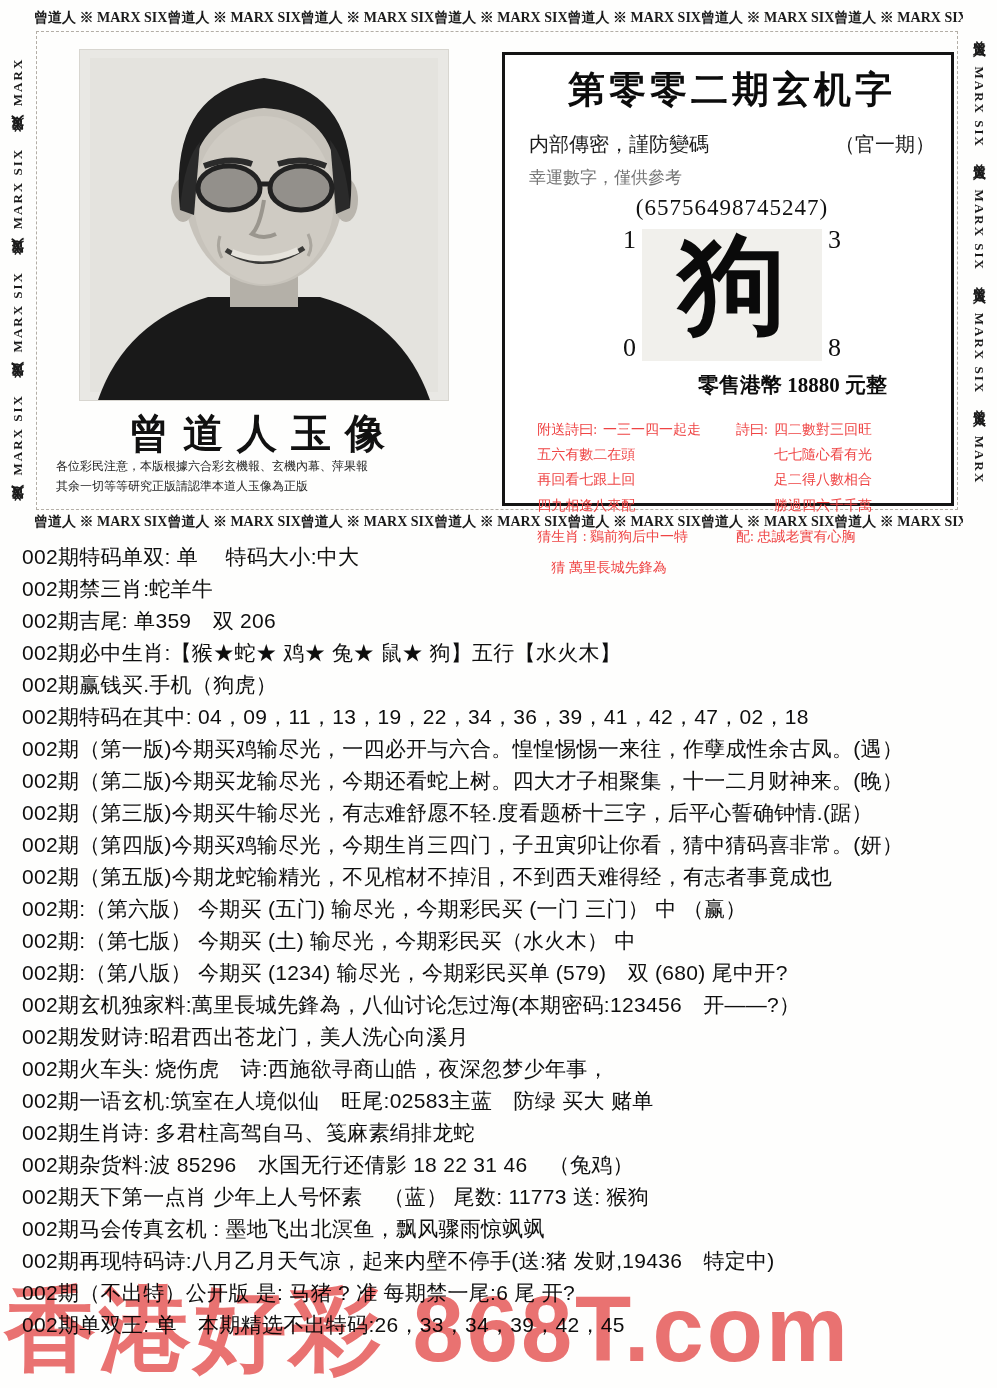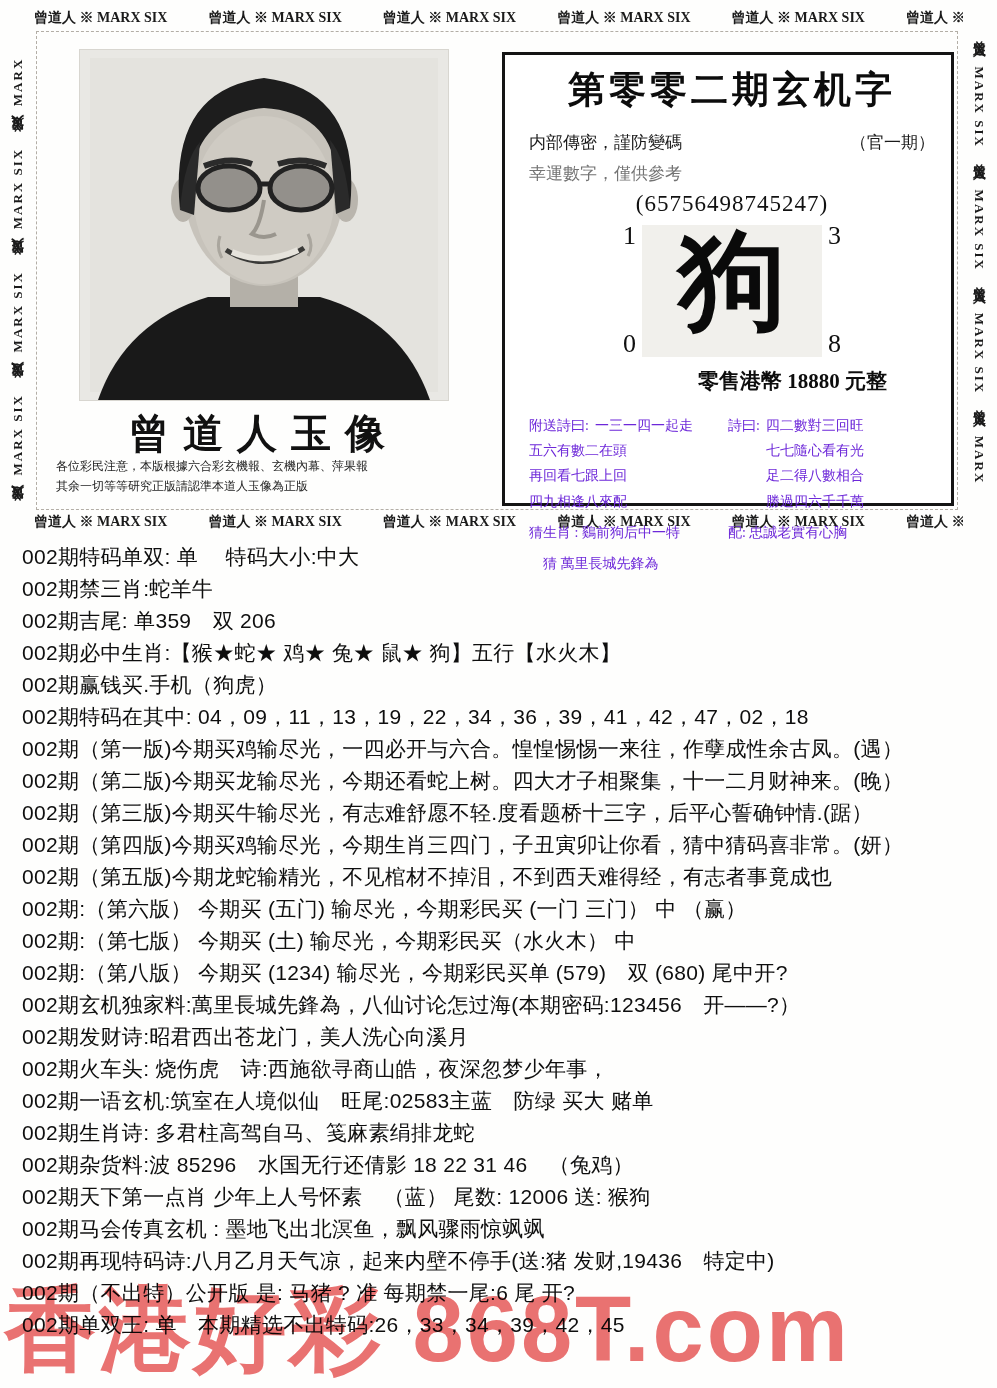--- a/index.html
+++ b/index.html
@@ -5,21 +5,21 @@
   html,body{margin:0;padding:0;background:#f5f5f3;}
   .page{
     position:relative;width:997px;height:1388px;margin:0 auto;
     background:#fefefd;overflow:hidden;color:#151515;
     font-family:"Liberation Sans",sans-serif;
   }
   
   .frame-row{
     position:absolute;left:34px;right:34px;height:22px;
     display:flex;justify-content:space-between;white-space:nowrap;overflow:hidden;
-    font-family:"Liberation Serif",serif;font-weight:bold;font-size:14px;color:#1b1b1b;gap:41px;
+    font-family:"Liberation Serif",serif;font-weight:bold;font-size:14px;color:#1b1b1b;
   }
   .frame-row.top{top:9px;}
   .frame-row.bottom{top:513px;}
   .frame-col{
     position:absolute;top:30px;height:482px;width:22px;overflow:hidden;
     font-family:"Liberation Serif",serif;font-weight:bold;font-size:13px;color:#1b1b1b;
     writing-mode:vertical-rl;letter-spacing:2px;line-height:22px;
   }
   .frame-col.left{left:7px;transform:rotate(180deg);}
   .frame-col.right{right:7px;}
@@ -47,21 +47,21 @@
     position:absolute;left:502px;top:52px;width:452px;height:454px;
     border:3px solid #141414;background:#fff;box-sizing:border-box;
     padding:10px 16px 8px 24px;
   }
   .mbox-title{
     text-align:center;font-weight:bold;font-size:37px;letter-spacing:4px;color:#0c0c0c;
     font-family:"Liberation Sans",sans-serif;
   }
   .mbox-row{
     display:flex;justify-content:space-between;align-items:baseline;
-    font-family:"Liberation Serif",serif;font-size:17px;margin-top:16px;color:#1a1a1a;
+    font-family:"Liberation Serif",serif;font-size:20px;margin-top:16px;color:#1a1a1a;
   }
   .mbox-line2{font-family:"Liberation Serif",serif;font-size:17px;margin-top:8px;color:#737373;}
   .mbox-lucky{
     text-align:center;font-family:"Liberation Serif",serif;font-size:23px;
     letter-spacing:1px;margin-top:6px;color:#111;
   }
   .zodiac-wrap{position:relative;width:250px;margin:4px auto 0 auto;height:138px;}
   .zodiac-bg{
     position:absolute;left:35px;top:4px;width:180px;height:132px;background:#f1f0ec;
   }
@@ -72,22 +72,22 @@
   .zcorner{
     position:absolute;font-family:"Liberation Serif",serif;font-size:26px;color:#111;
   }
   .zc-tl{left:16px;top:0;}  .zc-tr{right:16px;top:0;}
   .zc-bl{left:16px;bottom:0;} .zc-br{right:16px;bottom:0;}
   .mbox-price{
     text-align:right;padding-right:48px;font-family:"Liberation Serif",serif;
     font-weight:bold;font-size:21px;margin-top:8px;color:#0d0d0d;
   }
   .poems{
-    display:flex;justify-content:flex-start;margin-top:18px;
-    font-family:"Liberation Serif",serif;font-size:14px;line-height:1.8;color:#6d28d9;
+    display:flex;justify-content:flex-end;margin-top:18px;
+    font-family:"Liberation Serif",serif;font-size:14px;line-height:1.8;color:#ef4444;
   }
   .poem-col{width:49%;}
   .poem-head{display:flex;}
   .poem-label{white-space:nowrap;margin-right:6px;}
   .poem-lines{}
   .poem-col.right .poem-lines{margin-left:38px;}
   .poem-first{white-space:nowrap;}
   .poem-extra{white-space:nowrap;margin-top:6px;}
   
   .body-text{position:absolute;left:22px;top:541px;width:962px;}
@@ -231,21 +231,21 @@
       <div class="body-line">002期（第五版)今期龙蛇输精光，不见棺材不掉泪，不到西天难得经，有志者事竟成也</div>
       <div class="body-line">002期:（第六版） 今期买 (五门) 输尽光，今期彩民买 (一门 三门）  中  （赢）</div>
       <div class="body-line">002期:（第七版） 今期买 (土) 输尽光，今期彩民买（水火木） 中</div>
       <div class="body-line">002期:（第八版） 今期买 (1234) 输尽光，今期彩民买单 (579)　双 (680) 尾中开?</div>
       <div class="body-line">002期玄机独家料:萬里長城先鋒為，八仙讨论怎过海(本期密码:123456　开——?）</div>
       <div class="body-line">002期发财诗:昭君西出苍龙门，美人洗心向溪月</div>
       <div class="body-line">002期火车头: 烧伤虎　诗:西施欲寻商山皓，夜深忽梦少年事，</div>
       <div class="body-line">002期一语玄机:筑室在人境似仙　旺尾:02583主蓝　防绿 买大 赌单</div>
       <div class="body-line">002期生肖诗: 多君柱高驾自马、笺麻素绢排龙蛇</div>
       <div class="body-line">002期杂货料:波 85296　水国无行还倩影 18 22 31 46　（兔鸡）</div>
-      <div class="body-line">002期天下第一点肖 少年上人号怀素　（蓝） 尾数: 12006 送: 猴狗</div>
+      <div class="body-line">002期天下第一点肖 少年上人号怀素　（蓝） 尾数: 11773 送: 猴狗</div>
       <div class="body-line">002期马会传真玄机 : 墨地飞出北溟鱼，飘风骤雨惊飒飒</div>
       <div class="body-line">002期再现特码诗:八月乙月天气凉，起来内壁不停手(送:猪 发财,19436　特定中)</div>
       <div class="body-line">002期（不出特）公开版 是: 马猪 ? 准 每期禁一尾:6 尾 开?</div>
       <div class="body-line">002期单双王: 单　本期精选不出特码:26，33，34，39，42，45</div>
     </div>
 
   <div class="watermark" style="color: rgb(226, 59, 59);">香港好彩 868T.com</div>
 
 </div>
 

